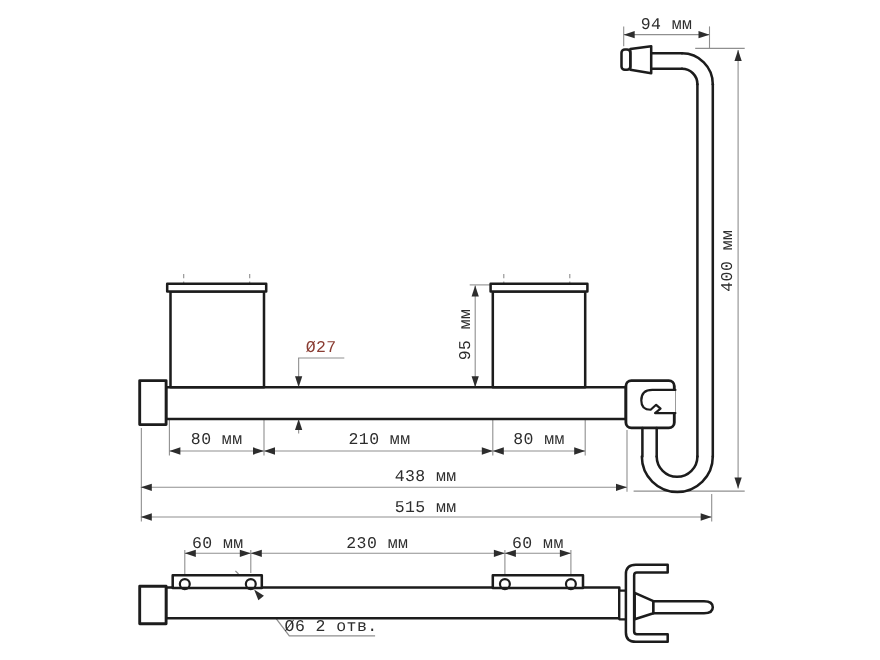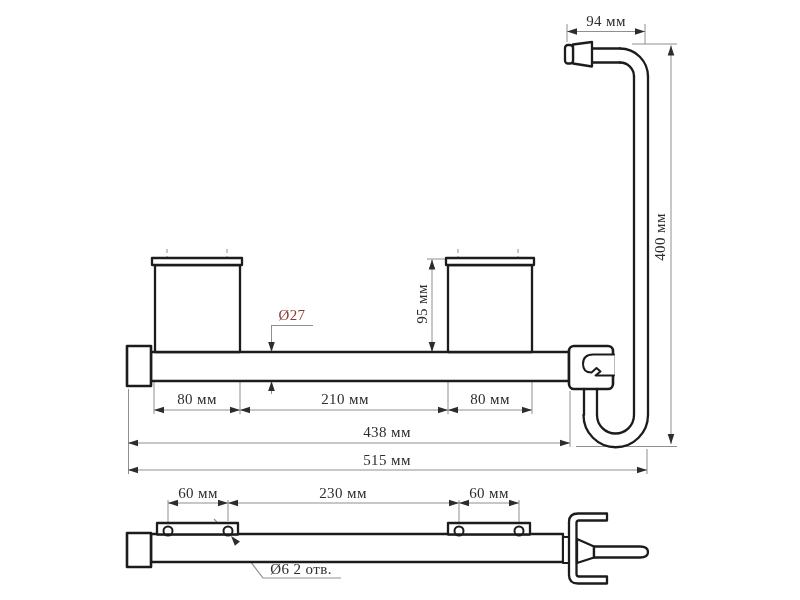--- a/index.html
+++ b/index.html
@@ -1,17 +1,17 @@
 <!DOCTYPE html>
 <html style="--c-outline: #1c1c1c; --c-dim: #8f8f8f; --c-text: #2d2d2d; --c-accent: #8a3c32;"><head>
 <meta charset="utf-8">
 <style>
   html,body{margin:0;padding:0;background:#ffffff;}
   .stage{position:relative;width:800px;height:600px;background:#ffffff;overflow:hidden;
-         font-family:Liberation Serif, serif;}
+         font-family:Liberation Mono, monospace;}
   svg{display:block;}
   .outline{stroke:var(--c-outline,#1c1c1c);stroke-width:2.3;fill:none;stroke-linejoin:round;stroke-linecap:round;}
   .thick{stroke-width:2.6;}
   .wfill{fill:#ffffff;}
   .dim{stroke:var(--c-dim,#8f8f8f);stroke-width:1;fill:none;}
   .dash{stroke-dasharray:4 3;}
   .leader{stroke:var(--c-dim,#8f8f8f);stroke-width:1.2;fill:none;}
   .arr{fill:var(--c-text,#2d2d2d);stroke:none;}
   .dimtext{fill:var(--c-text,#2d2d2d);font-size:15px;letter-spacing:.4px;}
   .accenttext{fill:var(--c-accent,#8a3c32);}

